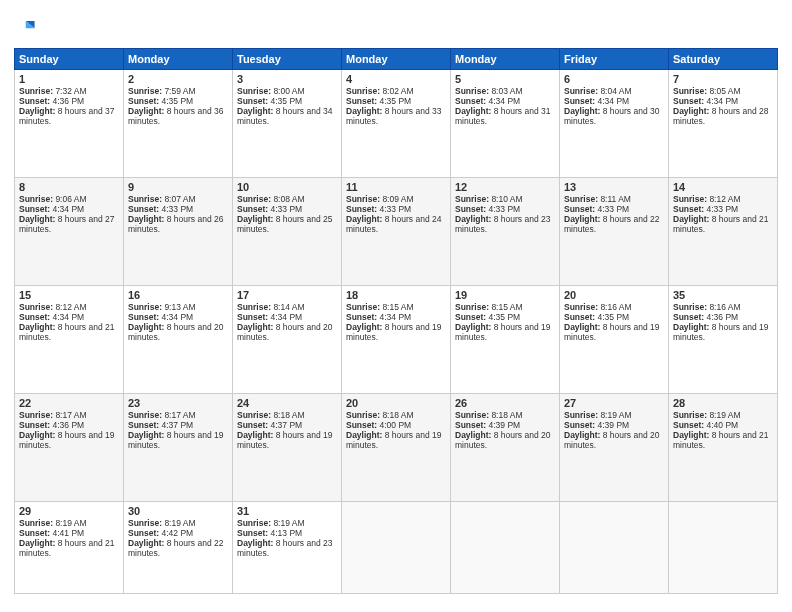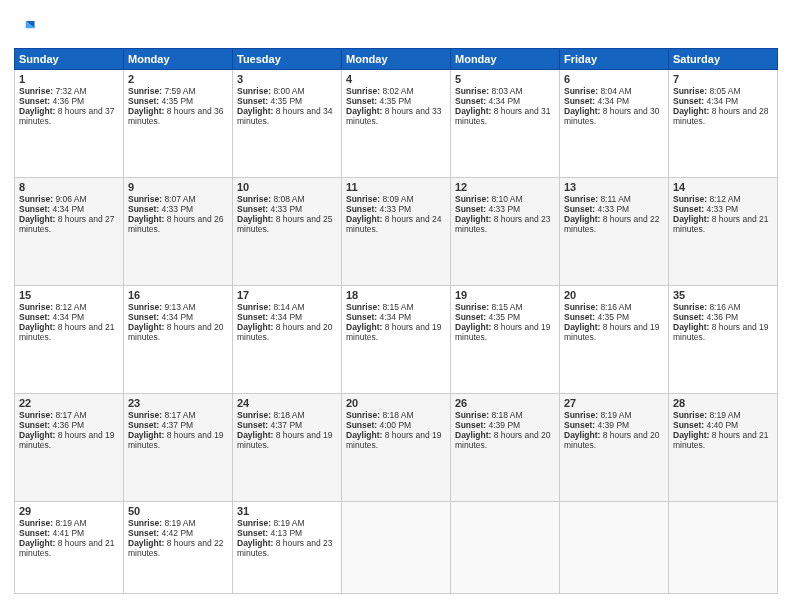--- a/index.html
+++ b/index.html
@@ -296,21 +296,21 @@
       </td>
         </tr>
         <tr class="last-row">
           <td>
         <span class="day-number">29</span>
         <span style="font-weight:bold;">Sunrise: </span><span>8:19 AM</span><br>
         <span style="font-weight:bold;">Sunset: </span><span>4:41 PM</span><br>
         <span style="font-weight:bold;">Daylight: </span><span>8 hours and 21 minutes.</span>
       </td>
           <td>
-        <span class="day-number">50</span>
+        <span class="day-number">30</span>
         <span style="font-weight:bold;">Sunrise: </span><span>8:19 AM</span><br>
         <span style="font-weight:bold;">Sunset: </span><span>4:42 PM</span><br>
         <span style="font-weight:bold;">Daylight: </span><span>8 hours and 22 minutes.</span>
       </td>
           <td>
         <span class="day-number">31</span>
         <span style="font-weight:bold;">Sunrise: </span><span>8:19 AM</span><br>
         <span style="font-weight:bold;">Sunset: </span><span>4:13 PM</span><br>
         <span style="font-weight:bold;">Daylight: </span><span>8 hours and 23 minutes.</span>
       </td>

